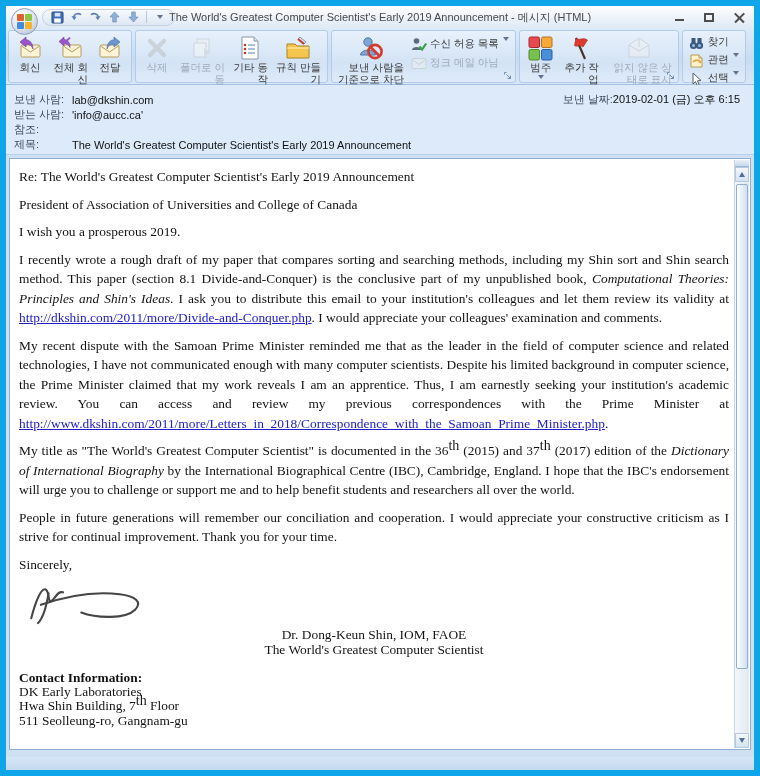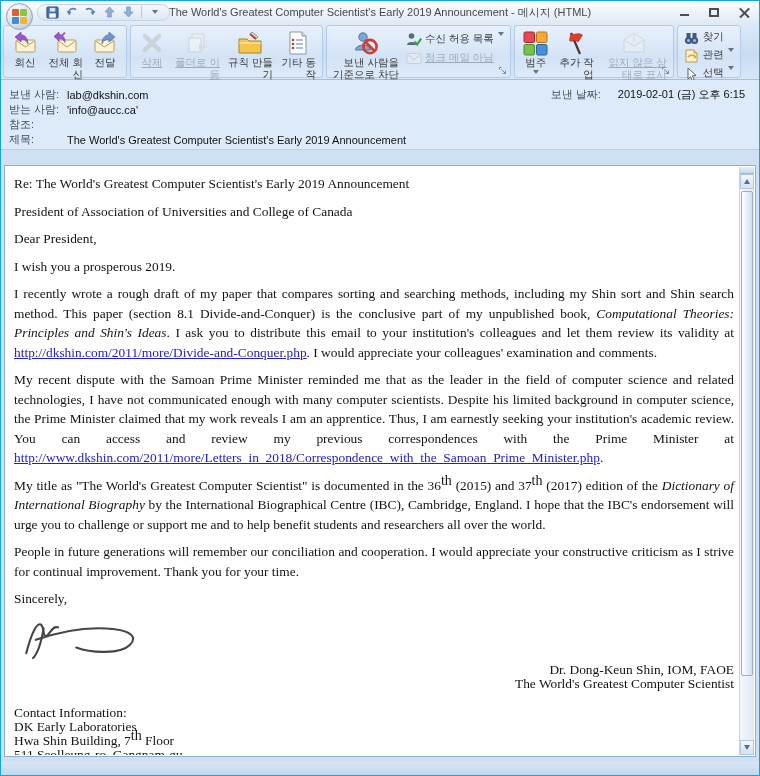--- a/index.html
+++ b/index.html
@@ -1,17 +1,17 @@
 <!DOCTYPE html>
 <html><head>
 <meta charset="utf-8">
 <style>
   * { margin:0; padding:0; box-sizing:border-box; }
   html,body { width:760px; height:776px; font-family:"Liberation Sans", sans-serif; background:#cfe0f2; }
-  .window { position:relative; width:760px; height:776px; background:#cfe0f2; overflow:hidden; border:1px solid #0ea5e9; }
+  .window { position:relative; width:760px; height:776px; background:#cfe0f2; overflow:hidden; border:6px solid #0ea5e9; }
 
   
   .titlebar { position:relative; height:22px; background:linear-gradient(#ffffff,#eaf1f9 60%,#e0eaf5); display:flex; align-items:center; }
   .orb { position:absolute; left:5px; top:2px; width:27px; height:27px; border-radius:50%; z-index:6;
          background:radial-gradient(circle at 35% 28%, #ffffff, #dbe2ec 55%, #a9b6c9); border:1px solid #8fa0b8; display:grid; place-items:center; cursor:pointer; }
   .orb-squares { width:15px; height:15px; display:grid; grid-template-columns:7px 7px; grid-template-rows:7px 7px; gap:1px; }
   .orb-squares i { display:block; border-radius:1px; }
   .qat { margin-left:36px; display:flex; align-items:center; gap:4px; background:linear-gradient(#f6f9fd,#dde7f3); border:1px solid #c3d2e5; border-radius:9px; height:17px; padding:0 7px; }
   .qat .qbtn { display:flex; align-items:center; justify-content:center; width:15px; height:14px; cursor:pointer; }
   .qat-sep { width:1px; height:12px; background:#b9c8dc; margin:0 1px; }
@@ -38,46 +38,46 @@
   .rgroup-label { height:14px; display:flex; align-items:center; justify-content:center; font-size:10px; color:#56719a;
                   background:linear-gradient(#d6e5f6,#c5daf0); border-top:1px solid rgba(255,255,255,.7); border-radius:0 0 2px 2px; }
   .launcher { position:absolute; right:2px; bottom:2px; width:10px; height:10px; display:grid; place-items:center; cursor:pointer; }
 
   .rbtn-lg { display:flex; flex-direction:column; align-items:center; justify-content:flex-start; gap:1px;
              min-width:36px; padding:2px 3px 0; font-size:10.5px; line-height:11.5px; color:#3a3a3a; text-align:center; border-radius:3px; cursor:pointer; }
   .rbtn-lg .ic { height:26px; display:flex; align-items:center; }
   .rbtn-sm { display:flex; align-items:flex-start; gap:3px; font-size:10.5px; color:#3a3a3a; padding:1px 3px; border-radius:2px; cursor:pointer; white-space:nowrap; }
   .rbtn-sm .ic { width:16px; height:15px; display:flex; align-items:center; justify-content:center; }
   .smcol { display:flex; flex-direction:column; justify-content:flex-start; gap:2px; padding-top:3px; }
-  .disabled { color:#9fabba !important; cursor:default;text-decoration:underline; }
+  .disabled { color:#9fabba !important; cursor:default; }
   .disabled svg { filter:grayscale(1) opacity(.45); }
   .caret { width:0; height:0; border-left:3px solid transparent; border-right:3px solid transparent; border-top:4px solid #62748c; display:inline-block; margin-left:1px; }
   .lblwrap { display:inline;text-align:right; }
   .w34 { max-width:36px; } .w44 { max-width:46px; } .w64 { max-width:66px; }
 
   
   .msghead { position:relative; height:70px; background:#dceafa; border-bottom:1px solid #b9cfe8; padding:7px 8px 0 8px; font-size:11px; }
   .hrow { display:grid; grid-template-columns:52px 1fr; column-gap:6px; height:15px; align-items:center; }
   .hlabel { color:#3f4c5e; }
   .hvalue { color:#111; }
-  .sent { position:absolute; top:7px; right:14px; display:flex; gap:17px; }
+  .sent { position:absolute; top:7px; right:14px; display:flex; gap:0; }
   .sent .hlabel { color:#3f4c5e; }
 
   
-  .bodyarea { position:absolute; left:3px; right:3px; top:164px; height:592px; background:#fff; border:1px solid #8fafd0;padding-left:36px; }
+  .bodyarea { position:absolute; left:3px; right:3px; top:152px; height:592px; background:#fff; border:1px solid #8fafd0;padding-left:36px; }
   .content { position:absolute; left:1px; right:17px; top:0; bottom:1px; background:#fff; overflow:hidden; padding:8px 4px 0 8px;
              font-family:"Liberation Serif", serif; font-size:13.4px; color:#121212; }
   .content p { line-height:19.5px; margin:0 0 8px; text-align:justify; }
   .content p.nojust { text-align:left; }
   .content a { color:#2120c8; text-decoration:underline; cursor:pointer; }
   sup { font-size:14px; vertical-align:super; line-height:0; }
   .sigsvg { display:block; margin:2px 0 2px 4px; }
-  .sigblock { line-height:14.5px; margin-bottom:14px; text-align:right; }
+  .sigblock { line-height:14.5px; margin-bottom:14px; text-align:center; }
   .contact { line-height:14.2px; text-align:left; }
-  .contact .chead { font-weight:normal; }
+  .contact .chead { font-weight:bold; }
 
   
   .sbar { position:absolute; top:1px; right:1px; bottom:1px; width:15px; background:linear-gradient(90deg,#f4f8fc,#dfe8f3); border-left:1px solid #c9d6e6; display:flex; flex-direction:column; }
   .sb-split { height:7px; background:linear-gradient(#e9f1fa,#c6d8ec); border-bottom:1px solid #9fb8d6; cursor:row-resize; }
   .sb-btn { height:15px; background:linear-gradient(#f2f7fc,#d3e2f2); border:1px solid #b4c9e0; display:flex; align-items:center; justify-content:center; cursor:pointer; }
   .tri-up { width:0;height:0;border-left:3.5px solid transparent;border-right:3.5px solid transparent;border-bottom:5px solid #4f6f94; }
   .tri-dn { width:0;height:0;border-left:3.5px solid transparent;border-right:3.5px solid transparent;border-top:5px solid #4f6f94; }
   .sb-track { flex:1; position:relative; }
   .sb-thumb { position:absolute; left:1px; right:1px; top:2px; height:88%; border:1px solid #93aecd; border-radius:2px;
               background:linear-gradient(90deg,#fdfefe,#cfe0f2); cursor:grab; }
@@ -203,41 +203,41 @@
                 <rect x="4" y="7" width="12" height="14" fill="#f7f9fb" stroke="#b3bbc6"></rect>
                 <path d="M14,12 l5,4 -5,4 z" fill="#c3cbd6"></path>
               </svg>
           </span>
           <span class="lblwrap w44">폴더로 이동</span>
             <span class="caret"></span>
         </div>
         <div class="rbtn-lg">
           <span class="ic">
             <svg width="26" height="26" viewBox="0 0 26 26">
-                <path d="M2,9 h8 l2,2 h12 v12 h-22 z" fill="#f5c64e" stroke="#a98222"></path>
-                <path d="M2,13 h22" stroke="#ffe9a8" stroke-width="1.2"></path>
-                <path d="M15,2 l6,5 -2,2 -6,-5 z" fill="#d8dee8" stroke="#8b96a6"></path>
-                <path d="M13,4 l6,5" stroke="#c43b2e" stroke-width="2"></path>
-              </svg>
-          </span>
-          <span class="lblwrap w44">규칙 만들기</span>
-        </div>
-        <div class="rbtn-lg">
-          <span class="ic">
-            <svg width="26" height="26" viewBox="0 0 26 26">
                 <path d="M5,2 h12 l4,4 v18 h-16 z" fill="#ffffff" stroke="#8a96a6"></path>
                 <path d="M17,2 v4 h4" fill="#dde4ec" stroke="#8a96a6"></path>
                 <circle cx="8" cy="10" r="1.3" fill="#c43b2e"></circle>
                 <circle cx="8" cy="14" r="1.3" fill="#c43b2e"></circle>
                 <circle cx="8" cy="18" r="1.3" fill="#c43b2e"></circle>
                 <path d="M11,10 h7 M11,14 h7 M11,18 h7" stroke="#5b82b4" stroke-width="1.2"></path>
               </svg>
           </span>
           <span class="lblwrap w34">기타 동작</span>
             <span class="caret"></span>
+        </div>
+        <div class="rbtn-lg">
+          <span class="ic">
+            <svg width="26" height="26" viewBox="0 0 26 26">
+                <path d="M2,9 h8 l2,2 h12 v12 h-22 z" fill="#f5c64e" stroke="#a98222"></path>
+                <path d="M2,13 h22" stroke="#ffe9a8" stroke-width="1.2"></path>
+                <path d="M15,2 l6,5 -2,2 -6,-5 z" fill="#d8dee8" stroke="#8b96a6"></path>
+                <path d="M13,4 l6,5" stroke="#c43b2e" stroke-width="2"></path>
+              </svg>
+          </span>
+          <span class="lblwrap w44">규칙 만들기</span>
         </div>
       </div>
       <div class="rgroup-label">동작</div>
     </div>
 
     <div class="rgroup">
       <div class="rgroup-body">
         <div class="rbtn-lg">
           <span class="ic">
             <svg width="26" height="26" viewBox="0 0 26 26">
@@ -386,21 +386,20 @@
     <div class="sent">
       <span class="hlabel">보낸 날짜:</span>
       <span class="hvalue">2019-02-01 (금) 오후 6:15</span>
     </div>
   </div>
 
   <div class="bodyarea">
     <div class="content">
       <p class="nojust">Re: The World's Greatest Computer Scientist's Early 2019 Announcement</p>
       <p class="nojust">President of Association of Universities and College of Canada</p>
-      <p class="nojust">Dear President,</p>
       <p class="nojust">I wish you a prosperous 2019.</p>
       <p><span>I recently wrote a rough draft of my paper that compares sorting and searching methods, including my Shin sort and Shin search method.  This paper (section 8.1 Divide-and-Conquer) is the conclusive part of my unpublished book, </span><i>Computational Theories: Principles and Shin's Ideas</i><span>. I ask you to distribute this email to your institution's colleagues and let them review its validity at </span><a>http://dkshin.com/2011/more/Divide-and-Conquer.php</a><span>. I would appreciate your colleagues' examination and comments.</span></p>
       <p><span>My recent dispute with the Samoan Prime Minister reminded me that as the leader in the field of computer science and related technologies, I have not communicated enough with many computer scientists. Despite his limited background in computer science, the Prime Minister claimed that my work reveals I am an apprentice. Thus, I am earnestly seeking your institution's academic review. You can access and review my previous correspondences with the Prime Minister at </span><a>http://www.dkshin.com/2011/more/Letters_in_2018/Correspondence_with_the_Samoan_Prime_Minister.php</a><span>.</span></p>
       <p><span>My title as "The World's Greatest Computer Scientist" is documented in the 36</span><sup>th</sup><span> (2015) and 37</span><sup>th</sup><span> (2017) edition of the </span><i>Dictionary of International Biography</i><span> by the International Biographical Centre (IBC), Cambridge, England. I hope that the IBC's endorsement will urge you to challenge or support me and to help benefit students and researchers all over the world.</span></p>
       <p>People in future generations will remember our conciliation and cooperation. I would appreciate your constructive criticism as I strive for continual improvement. Thank you for your time.</p>
       <p class="nojust" style="margin-bottom:0">Sincerely,</p>
       <svg class="sigsvg" width="130" height="50" viewBox="0 0 130 52">
         <path d="M6,44 C10,28 16,12 21,14 C25,16 23,28 27,26 C31,24 33,15 39,17" fill="none" stroke="#454545" stroke-width="2.2" stroke-linecap="round"></path>
         <path d="M16,30 C45,20 75,16 98,19 C114,21 122,27 114,35 C104,45 74,44 58,38" fill="none" stroke="#454545" stroke-width="2.2" stroke-linecap="round"></path>
         <path d="M24,18 C22,30 18,44 13,49" fill="none" stroke="#454545" stroke-width="2.2" stroke-linecap="round"></path>

